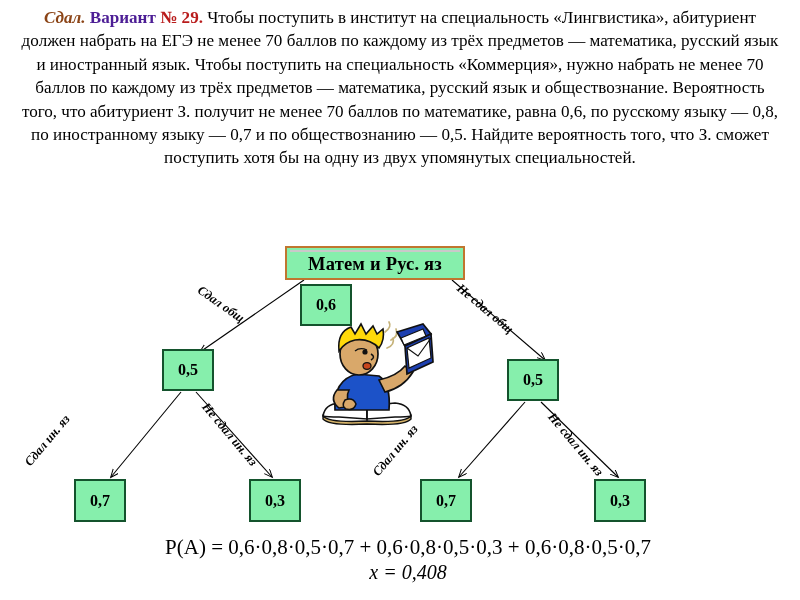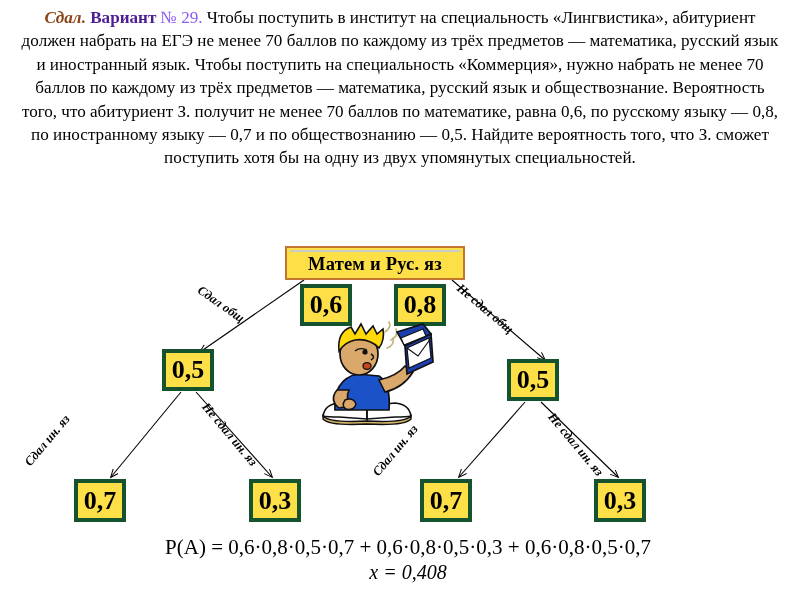--- a/index.html
+++ b/index.html
@@ -30,22 +30,22 @@
   .author {
     font-style: italic;
     font-weight: bold;
     color: #8B4416;
   }
   .variant-label {
     font-weight: bold;
     color: #4c1d95;
   }
   .variant-number {
-    font-weight: normal;
-    color: #8b5cf6;
+    font-weight: bold;
+    color: #b91c1c;
   }
 
   
   #diagram {
     position: absolute;
     left: 0;
     top: 0;
     width: 800px;
     height: 600px;
   }
@@ -58,43 +58,43 @@
     pointer-events: none;
   }
 
   
   .node-box {
     position: absolute;
     box-sizing: border-box;
     display: flex;
     align-items: center;
     justify-content: center;
-    background: #fde047;
+    background: #86efac;
     font-weight: bold;
     color: #000000;
   }
   .root-box {
     border: 2px solid #C0762F;
     font-size: 18.5px;
     font-weight: bold;
     letter-spacing: 0.2px;
     padding-top: 3px;
   }
   .root-box::before {
     content: "";
     position: absolute;
     left: 3px;
     right: 3px;
     top: 2px;
     height: 2px;
     background: #c9c9c9;
   }
   .prob-box {
-    border: 4px solid #14532d;
-    font-size: 26px;
+    border: 2px solid #14532d;
+    font-size: 16px;
   }
 
   
   .edge-label {
     position: absolute;
     font-style: italic;
     font-weight: bold;
     font-size: 12.6px;
     color: #000000;
     white-space: nowrap;
@@ -161,23 +161,20 @@
 
     <line x1="541" y1="402" x2="618" y2="477" stroke="#000" stroke-width="1.1" marker-end="url(#ah)"></line>
   </svg>
 
   <div class="node-box root-box" style="left:285px; top:246px; width:180px; height:34px;">
     <span>Матем и Рус. яз</span>
   </div>
 
   <div class="node-box prob-box" style="left:300px; top:284px; width:52px; height:42px;">
     <span>0,6</span>
-  </div>
-  <div class="node-box prob-box" style="left:394px; top:284px; width:52px; height:42px;">
-    <span>0,8</span>
   </div>
 
   <div class="node-box prob-box" style="left:162px; top:349px; width:52px; height:42px;">
     <span>0,5</span>
   </div>
   <div class="node-box prob-box" style="left:507px; top:359px; width:52px; height:42px;">
     <span>0,5</span>
   </div>
 
   <div class="node-box prob-box" style="left:74px; top:479px; width:52px; height:43px;">

